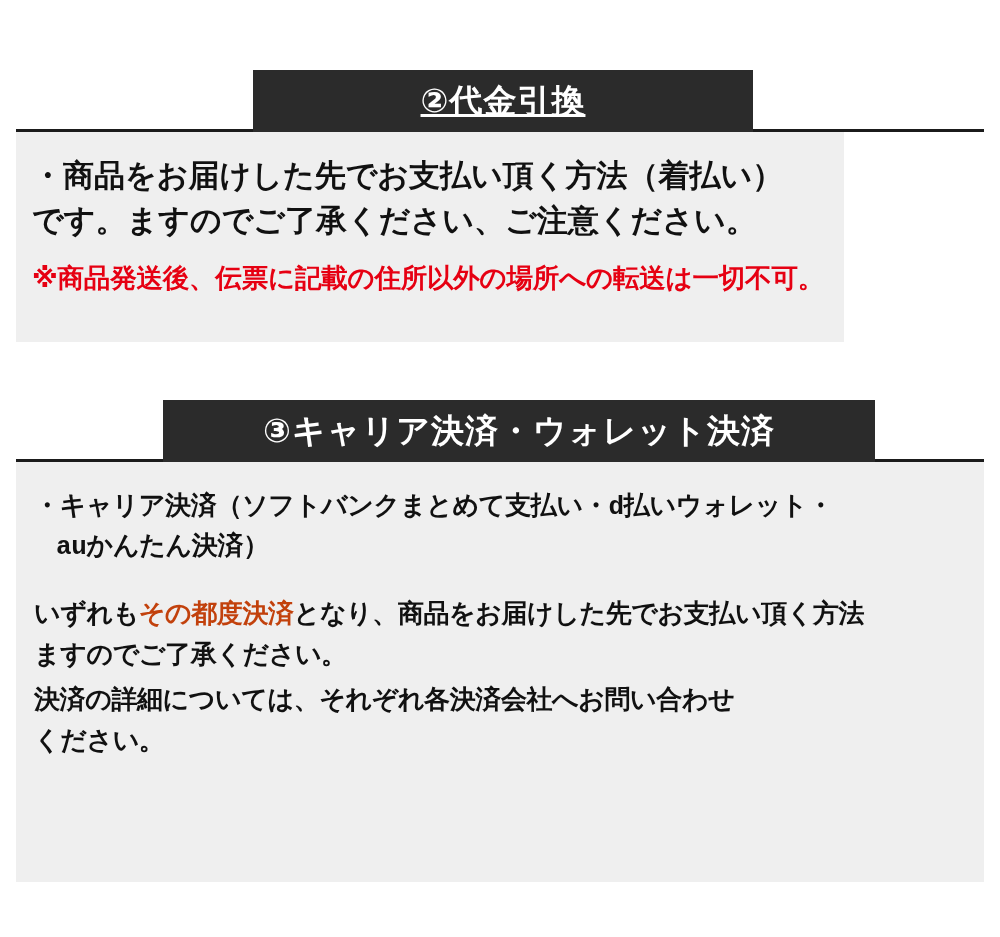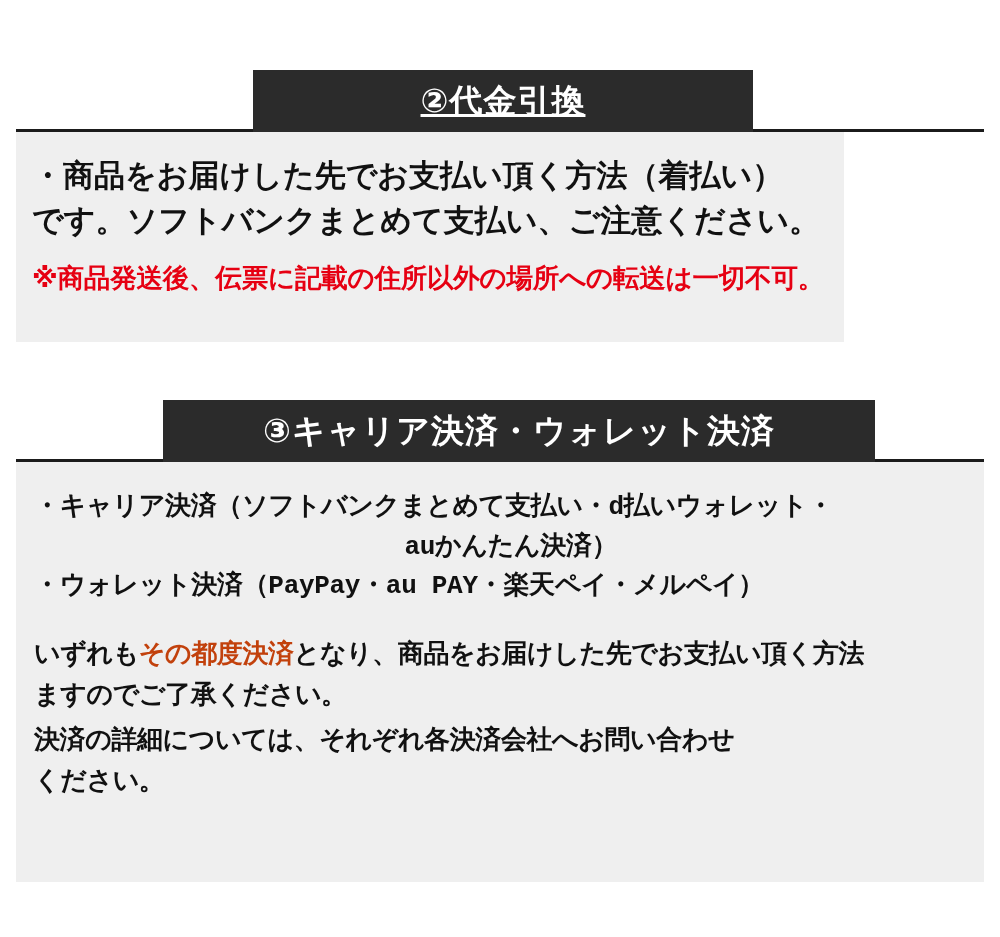--- a/index.html
+++ b/index.html
@@ -131,21 +131,20 @@
     line-height: 1.52;
     font-weight: bold;
     color: #111111;
     margin: 0;
     letter-spacing: -0.3px;
     font-family: Liberation Mono, monospace;
   }
   .list-item .indent {
     display: block;
     padding-left: 22px;
-    text-align: center;
   }
 
   .para-note {
     font-size: 26px;
     line-height: 1.58;
     font-weight: bold;
     color: #111111;
     margin: 26px 0 0 0;
     letter-spacing: -0.4px;
   }
@@ -162,37 +161,36 @@
 <div class="page">
 
   <div class="section" id="section2">
     <div class="heading-wrap">
       <div class="heading-rule"></div>
       <div class="heading-box" id="heading2-box">②代金引換</div>
     </div>
     <div class="body-block" id="section2-body">
       <p class="para-main">
         <span>・商品をお届けした先でお支払い頂く方法（着払い）</span>
-        <span class="line2">です。ソフトバンクまとめて支払い、ご注意ください。</span>
+        <span class="line2">です。ますのでご了承ください、ご注意ください。</span>
       </p>
       <p class="para-warning">※商品発送後、伝票に記載の住所以外の場所への転送は一切不可。</p>
     </div>
   </div>
 
   <div class="section" id="section3">
     <div class="heading-wrap">
       <div class="heading-rule"></div>
       <div class="heading-box" id="heading3-box">③キャリア決済・ウォレット決済</div>
     </div>
     <div class="body-block" id="section3-body">
       <p class="list-item">
         <span>・キャリア決済（ソフトバンクまとめて支払い・d払いウォレット・</span>
         <span class="indent">auかんたん決済）</span>
       </p>
-      <p class="list-item">・ウォレット決済（PayPay・au PAY・楽天ペイ・メルペイ）</p>
 
       <p class="para-note">
         <span>いずれも</span><span class="hl-red">その都度決済</span><span>となり、商品をお届けした先でお支払い頂く方法</span>
         <span style="display:block">ますのでご了承ください。</span>
       </p>
 
       <p class="para-note para-note2">
         <span>決済の詳細については、それぞれ各決済会社へお問い合わせ</span>
         <span style="display:block">ください。</span>
       </p>

